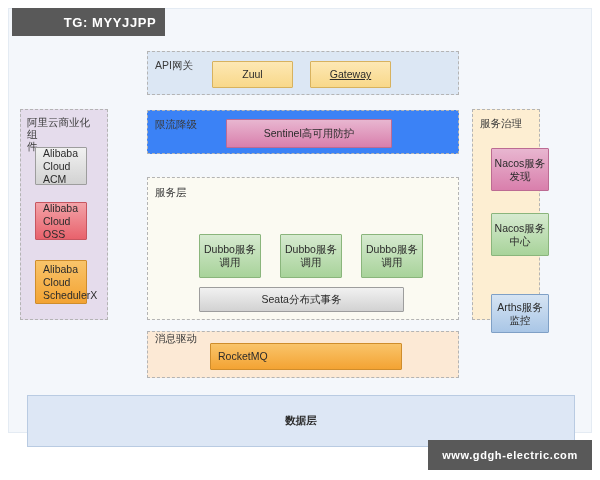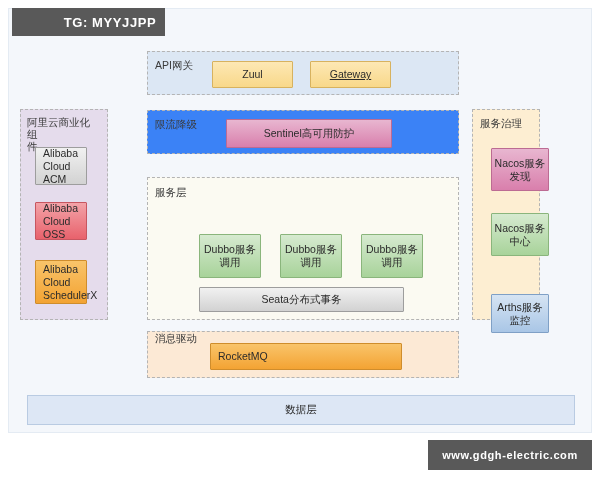--- a/index.html
+++ b/index.html
@@ -112,29 +112,30 @@
   #grp-service   { background: #fbfaf2; }
   #grp-msg       { background: #fce9d5; }
   #grp-right     { background: #fdeed2; }
 
   
   #data-layer {
     position: absolute;
     left: 18px;
     top: 386px;
     width: 548px;
-    height: 30px;
+    height: 52px;
     background: #dde7f5;
     border: 1px solid #b9cbe2;
     box-sizing: border-box;
     display: flex;
     align-items: center;
     justify-content: center;
     font-size: 10.5px;
     color: #2b2b2b;
+    font-weight: bold;
   }
 </style>
 </head>
 <body>
 
 <div id="canvas">
 
   <div class="group" id="grp-left" style="left:11px; top:100px; width:88px; height:211px;">
     <span class="group-title" style="left:6px; top:6px; width:66px;">阿里云商业化组
 件</span>

